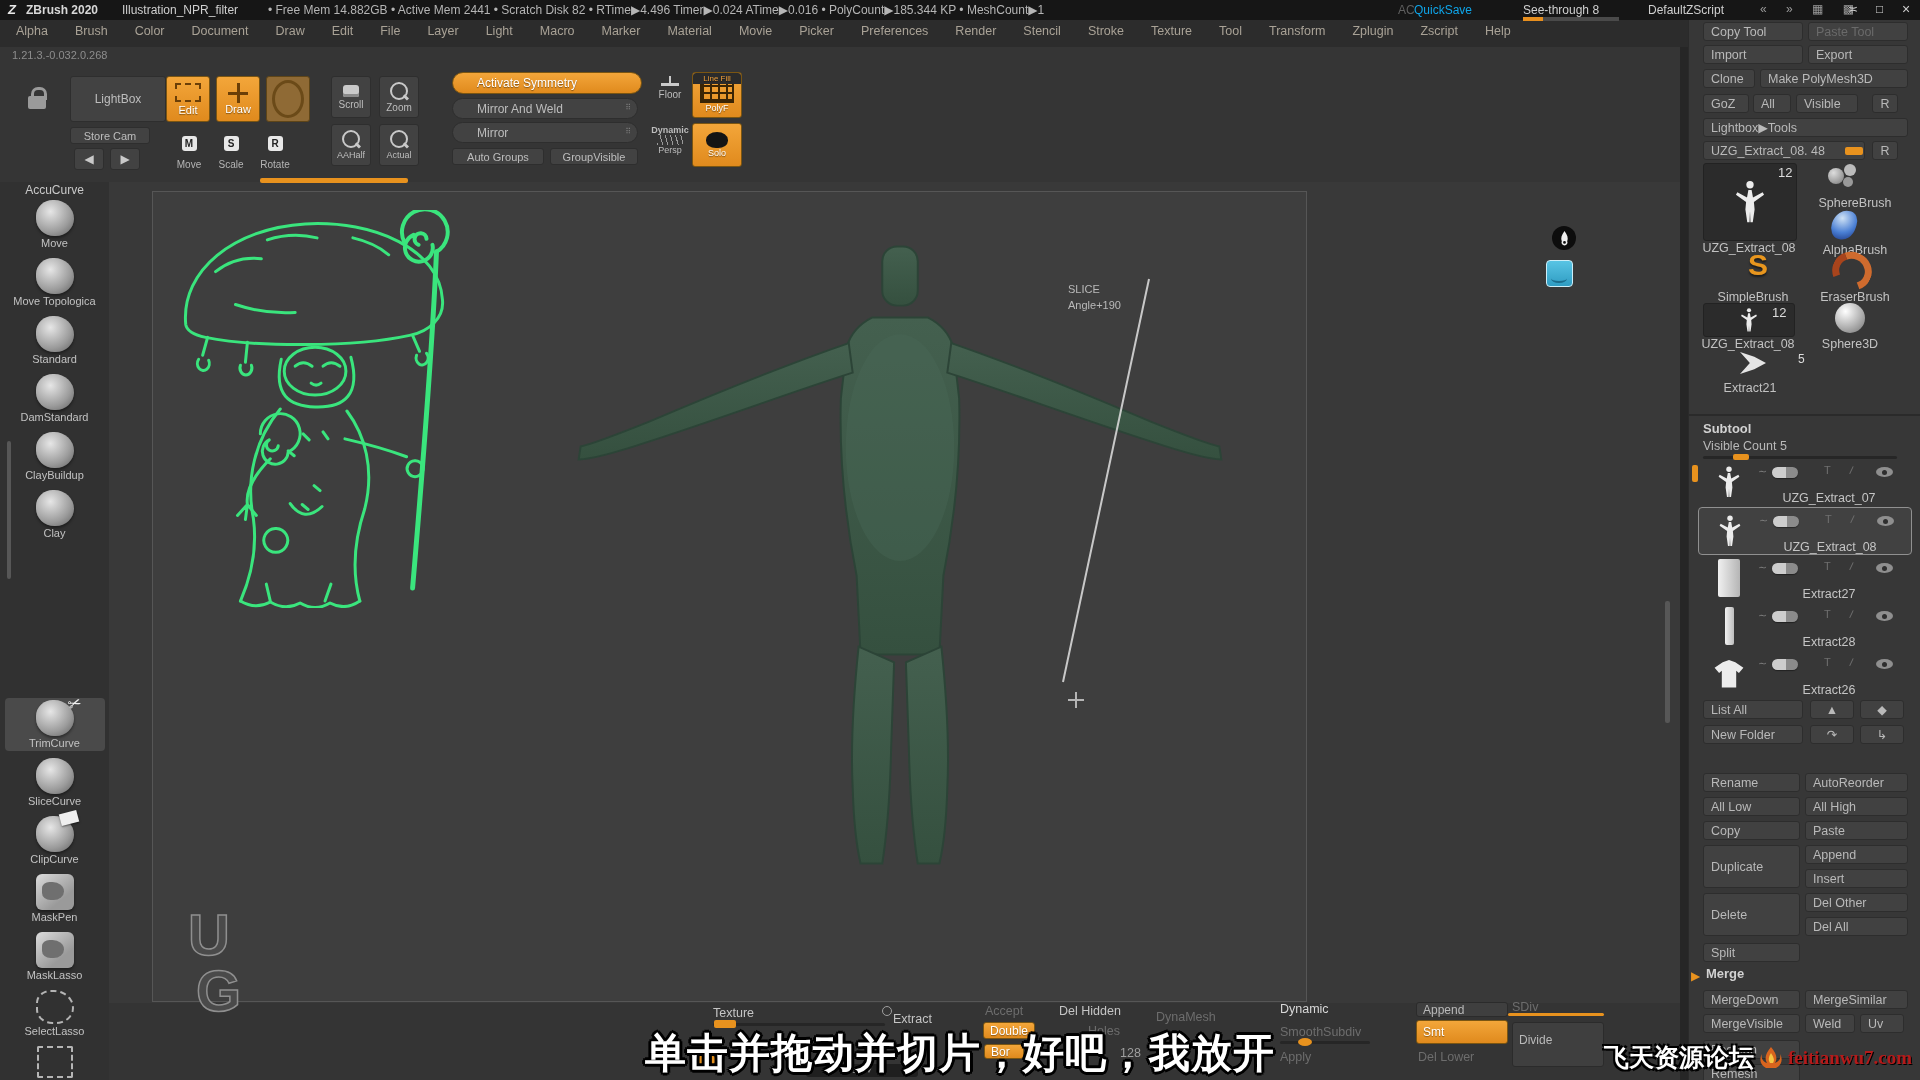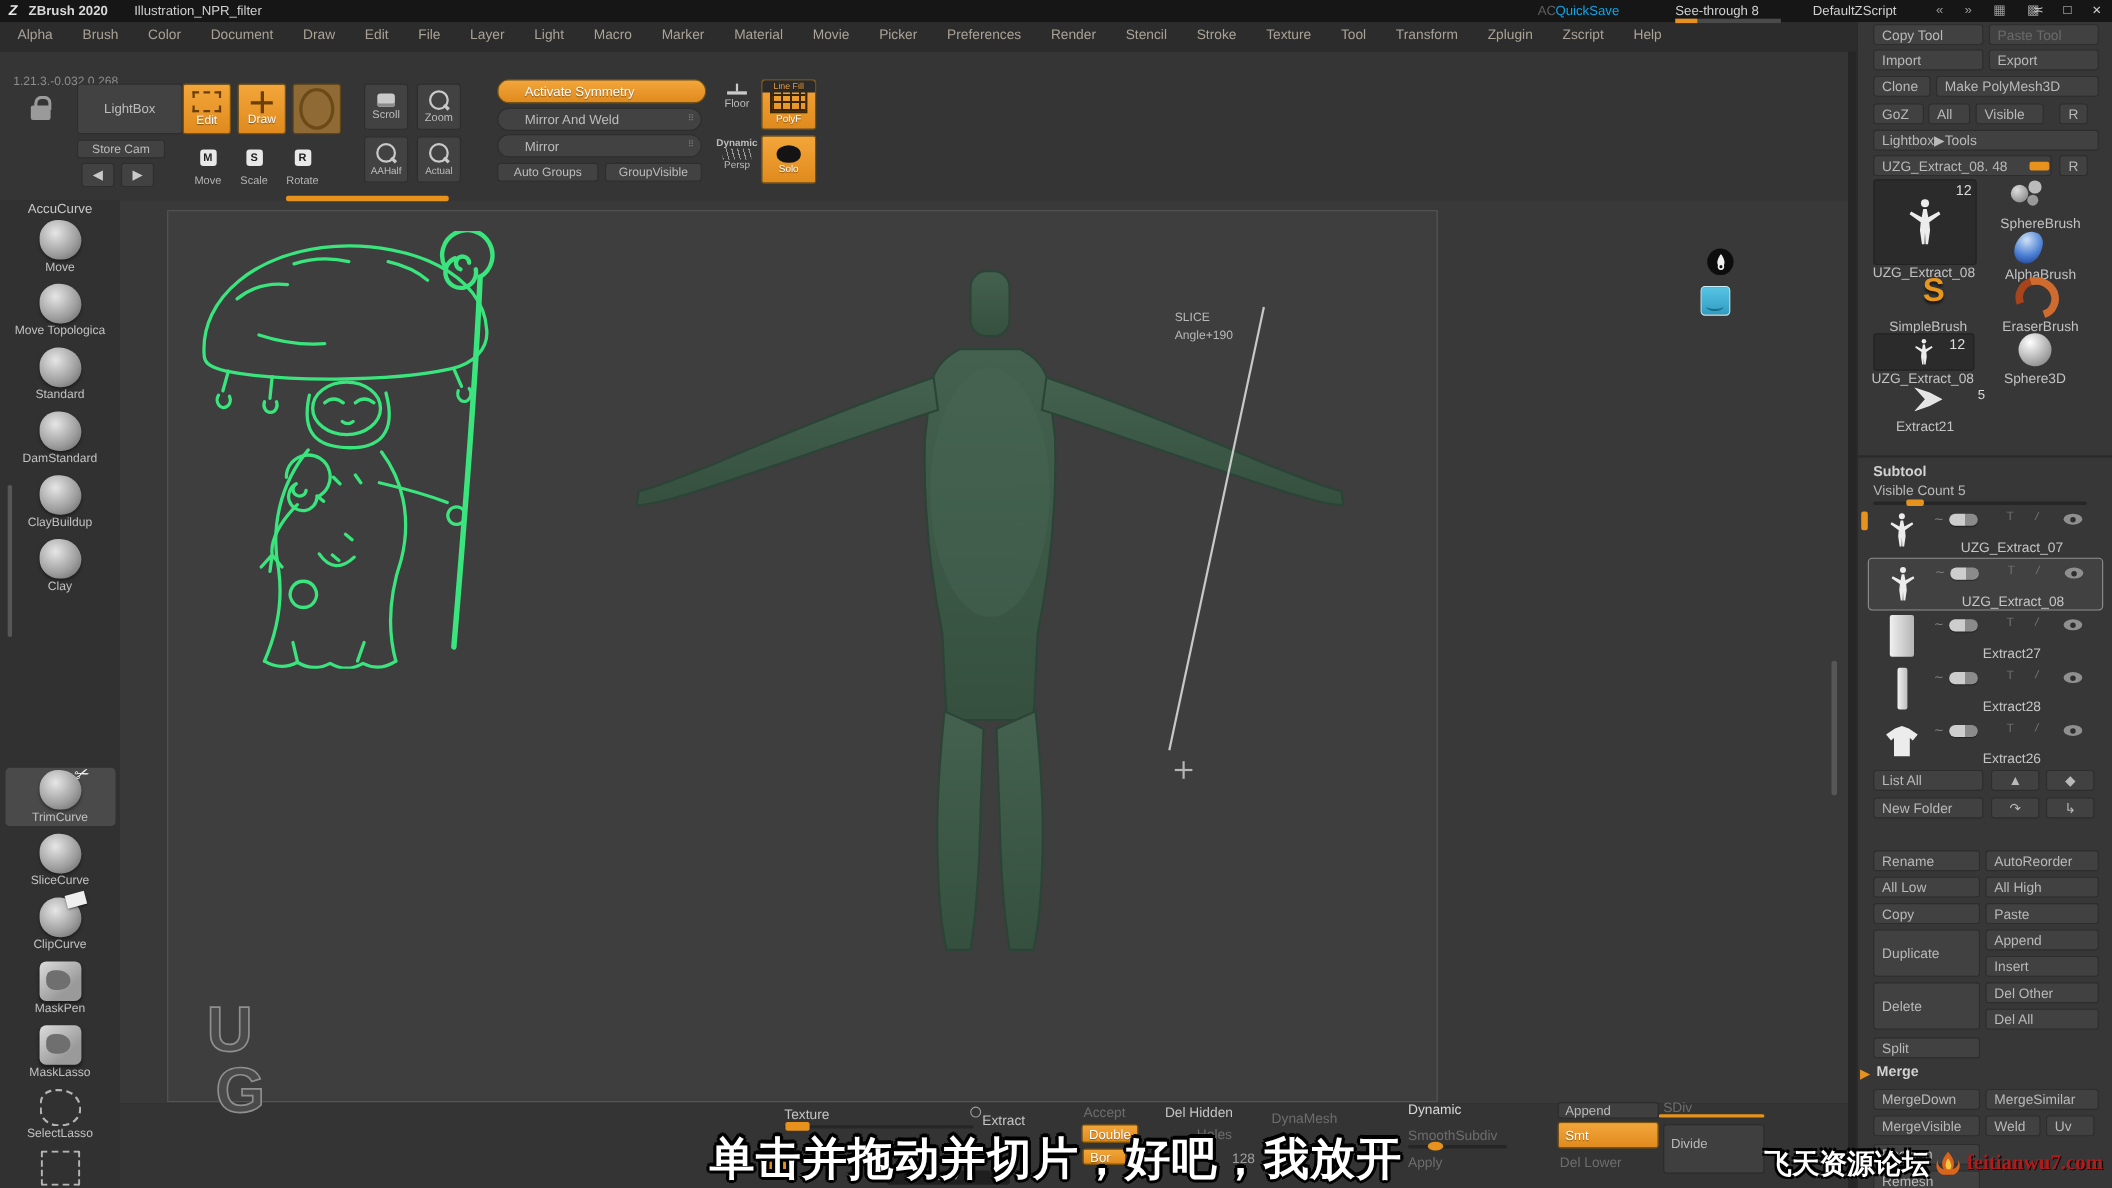--- a/index.html
+++ b/index.html
@@ -30,21 +30,21 @@
   .st-fill{left:1523px;top:17px;width:20px;height:4px;background:#e88f1e;}
   .tb-zs{left:1648px;color:#d0d0d0;}
   .tb-icos{left:1760px;top:2px;color:#9a9a9a;font-size:12px;letter-spacing:8px;}
   .tb-win{top:2px;color:#cfcfcf;font-size:12px;}
 
   
   .menubar{left:16px;top:24px;width:1330px;display:flex;gap:27px;}
   .menu-item{color:#a9a296;font-size:12.5px;cursor:default;}
 
   
-  .ver{left:12px;top:68px;color:#8d8d8d;font-size:11px;}
+  .ver{left:12px;top:49px;color:#8d8d8d;font-size:11px;}
   .btn{position:absolute;background:#424242;border:1px solid #2e2e2e;border-radius:3px;color:#bdbdbd;
        font-size:12px;display:flex;align-items:center;justify-content:center;box-sizing:border-box;}
   .btn-left{justify-content:flex-start;padding-left:24px;border-radius:11px;}
   .orange{background:linear-gradient(#f3a63a,#e08a1d);color:#fff;text-shadow:0 1px 1px rgba(0,0,0,.45);border-color:#7a5512;}
   .dimtx{color:#6e6e6e;}
   .bigbtn{flex-direction:column;font-size:11px;}
   .keycap{width:15px;height:15px;background:#e8e8e8;color:#222;font-size:10px;font-weight:bold;
           border-radius:3px;display:flex;align-items:center;justify-content:center;margin-bottom:1px;}
   .shelf-lbl{position:absolute;color:#b5b5b5;font-size:10px;text-align:center;}
   .lock-body{left:28px;top:96px;width:18px;height:13px;background:#9a9a9a;border-radius:2px;}
@@ -183,20 +183,21 @@
   <div class="abs lefttray-bg"></div>
   <div class="abs canvas-bg"></div>
   <div class="abs doc-area"></div>
   <div class="abs bottombar-bg"></div>
   <div class="abs gap-strip"></div>
   <div class="abs rightpanel-bg"></div>
 
   <span class="abs tb tb-logo">Z</span>
   <span class="abs tb tb-app">ZBrush 2020</span>
   <span class="abs tb tb-doc">Illustration_NPR_filter</span>
+  <span class="abs tb tb-stats">• Free Mem 14.882GB • Active Mem 2441 • Scratch Disk 82 •  RTime▶4.496 Timer▶0.024 ATime▶0.016 • PolyCount▶185.344 KP • MeshCount▶1</span>
   <span class="abs tb tb-ac">AC</span>
   <span class="abs tb tb-qs">QuickSave</span>
   <span class="abs tb tb-st">See-through 8</span>
   <div class="abs st-track"></div>
   <div class="abs st-fill"></div>
   <span class="abs tb tb-zs">DefaultZScript</span>
   <span class="abs tb tb-icos">« »  ▦ ▩</span>
   <span class="abs tb tb-win" style="left:1848px">≍</span>
   <span class="abs tb tb-win" style="left:1876px">□</span>
   <span class="abs tb tb-win" style="left:1902px;font-size:14px;top:1px">×</span>

